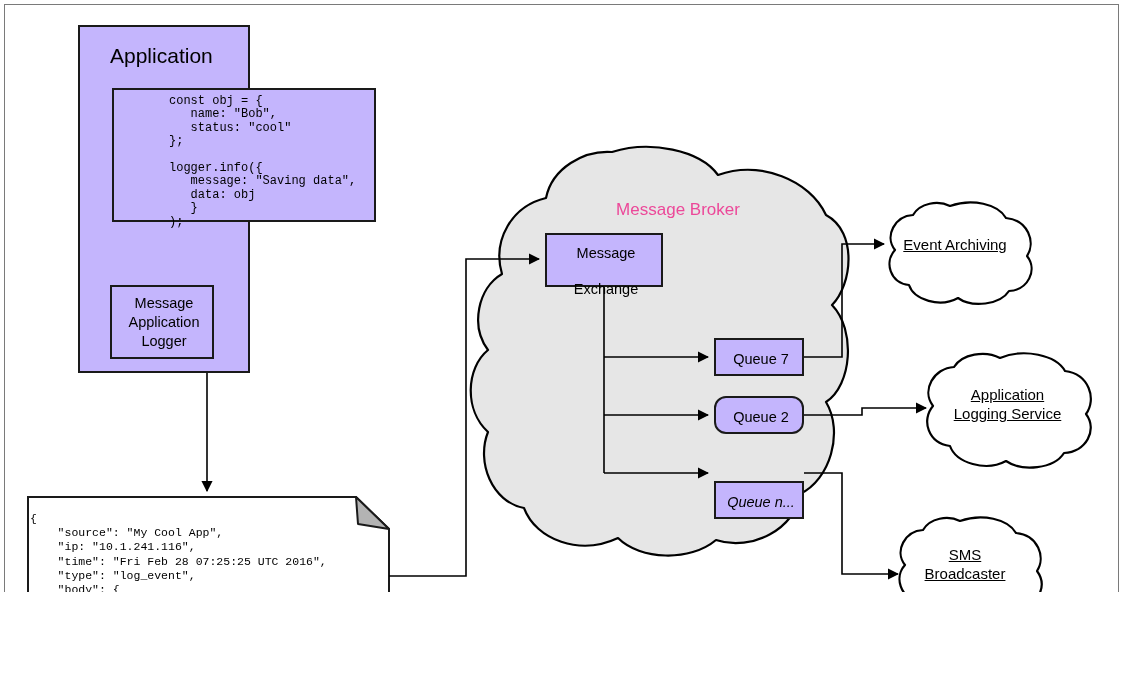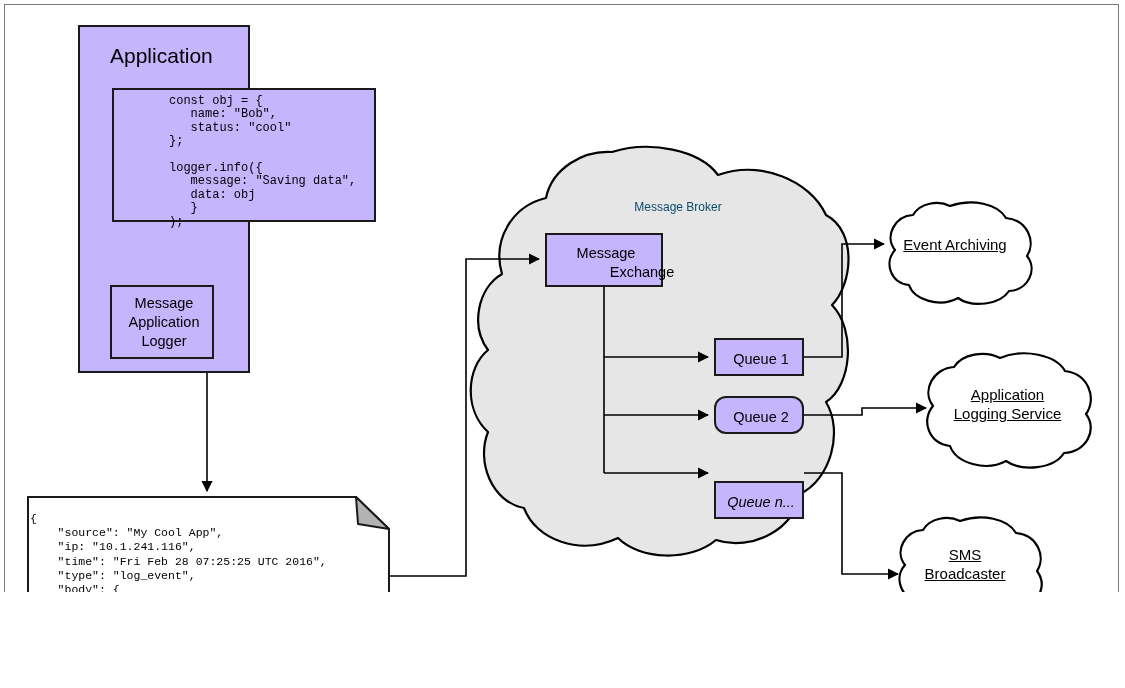--- a/index.html
+++ b/index.html
@@ -108,22 +108,22 @@
     width: 90px;
     text-align: center;
     font-size: 14.5px;
     color: #000;
     line-height: 38px;
   }
   #broker-title {
     position: absolute;
     left: 558px; top: 200px; width: 240px;
     text-align: center;
-    font-size: 12px;
-    color: #0c4a6e;
+    font-size: 17px;
+    color: #ec4899;
   }
   .cloud-label {
     position: absolute;
     text-align: center;
     font-size: 15px;
     color: #000;
     line-height: 19px;
     text-decoration: underline;
   }
   #cl-archiving { left: 880px; top: 235px; width: 150px; }
@@ -240,25 +240,25 @@
         "level": "INFO",
         "message": "Saving data",
         "data": {"name": "Bob", "status": "cool"}
     }
 }</div>
 
   <div id="broker-title">Message Broker</div>
 
   <div class="box" id="exchange-box">
     <div class="exchange-line" style="left:0; top:10px;">Message</div>
-    <div class="exchange-line" style="left:0; top:29px;margin-left:36px;">Exchange</div>
+    <div class="exchange-line" style="left:0; top:46px;">Exchange</div>
   </div>
 
   <div class="box queue-box" id="queue1-box">
-    <div class="queue-label">Queue 1</div>
+    <div class="queue-label">Queue 7</div>
   </div>
   <div class="box queue-box" id="queue2-box">
     <div class="queue-label">Queue 2</div>
   </div>
   <div class="box queue-box" id="queuen-box">
     <div class="queue-label">Queue n...</div>
   </div>
 
   <div class="cloud-label" id="cl-archiving">
     <div>Event Archiving</div>

